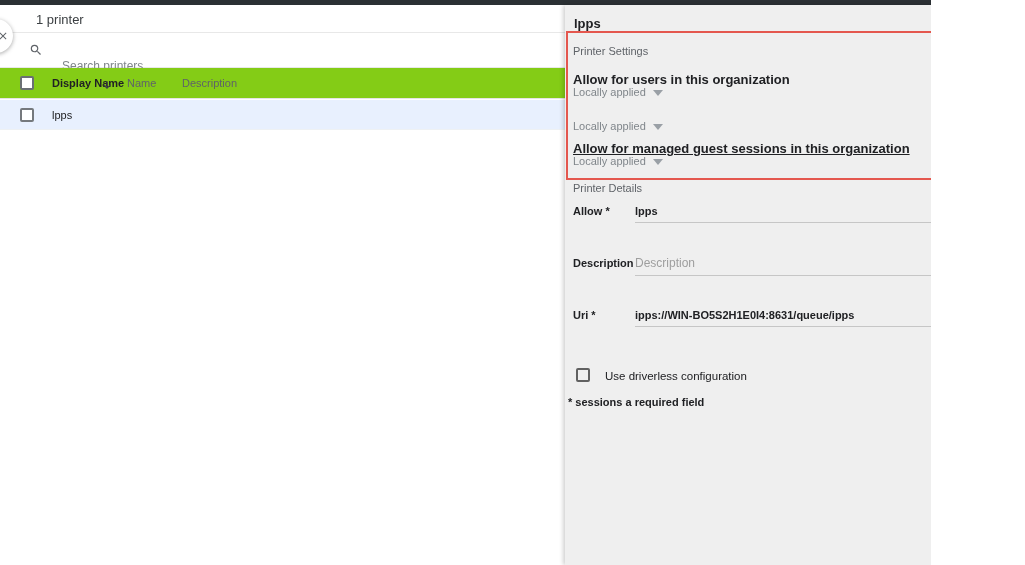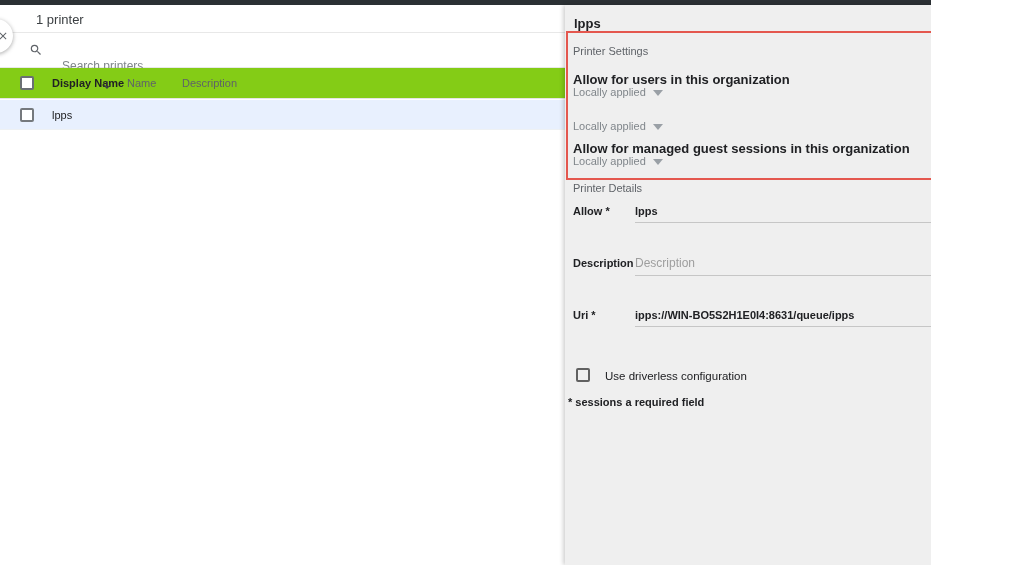--- a/index.html
+++ b/index.html
@@ -61,21 +61,21 @@
     border-left: 5px solid transparent; border-right: 5px solid transparent;
     border-top: 6px solid #9aa0a6; vertical-align: middle; }
 
   .toggle { position: absolute; left: 423px; width: 28px; height: 17px; cursor: pointer; }
   .toggle .track { position: absolute; left: 0; top: 3px; width: 26px; height: 11px;
     border-radius: 6px; background: #4fae9f; }
   .toggle .knob { position: absolute; right: 0; top: 0; width: 17px; height: 17px;
     border-radius: 50%; background: #00897b; }
   .tg1 { top: 61px; } .lb1 { top: 67px; } .su1 { top: 81px; }
   .tg2 { top: 95px; } .lb2 { top: 101px; } .su2 { top: 115px; }
-  .tg3 { top: 130px; } .lb3 { top: 136px; } .su3 { top: 150px; }
+  .tg3 { top: 130px; } .lb3 { top: 136px; text-decoration: underline; } .su3 { top: 150px; }
 
   .field-label { position: absolute; left: 8px; font-size: 11px; font-weight: bold; color: #202124; }
   .field-value { position: absolute; left: 70px; width: 378px; font-size: 11px; font-weight: bold;
     color: #202124; border-bottom: 1px solid #c6c6c6; padding-bottom: 5px; cursor: text; }
   .field-placeholder { font-weight: normal; font-size: 12px; color: #9e9e9e; }
   .fl-name { top: 200px; } .fv-name { top: 200px; }
   .fl-desc { top: 252px; } .fv-desc { top: 251px; }
   .fl-uri  { top: 304px; } .fv-uri  { top: 304px; }
 
   .driverless-cb { position: absolute; left: 11px; top: 363px; width: 14px; height: 14px;

